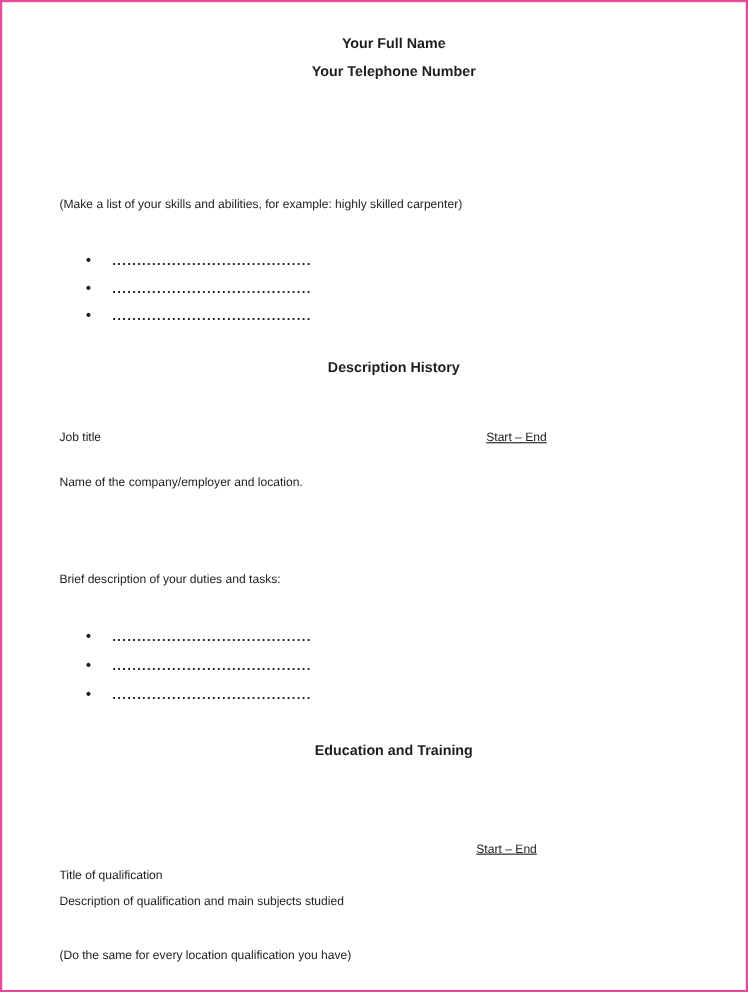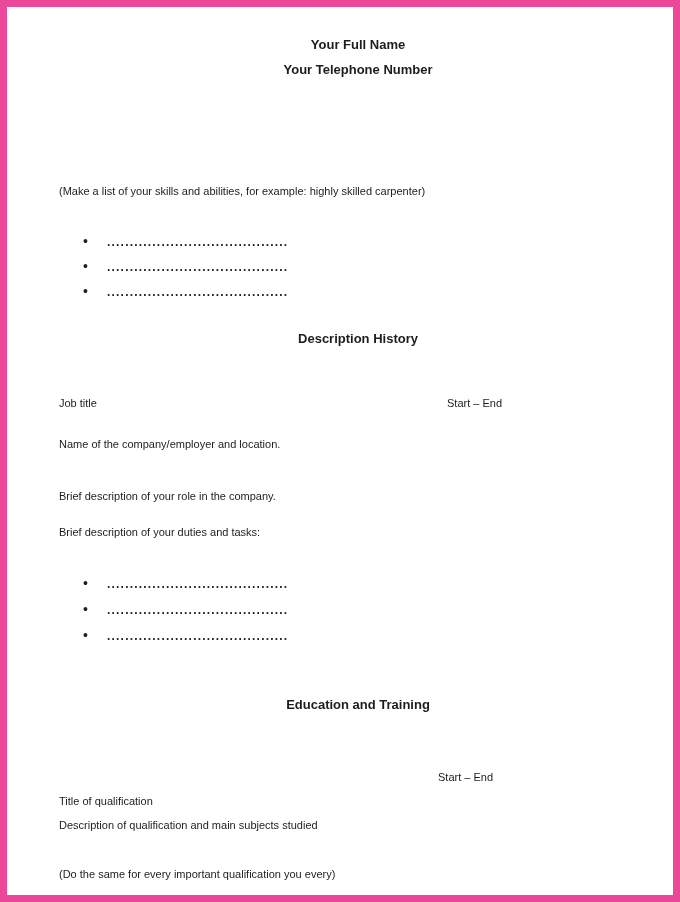--- a/index.html
+++ b/index.html
@@ -2,21 +2,21 @@
 <html><head>
 <meta charset="utf-8">
 <style>
   * { margin: 0; padding: 0; box-sizing: border-box; }
   html, body { background: #ffffff; }
   .page {
     position: relative;
     width: 680px;
     height: 902px;
     background: #ffffff;
-    border: 7px solid #ec4899;
+    border: 2px solid #ec4899;
     font-family: "Liberation Sans", "DejaVu Sans", sans-serif;
     color: #1d1d1d;
     overflow: hidden;
   }
   .line {
     position: absolute;
     left: 52px;
     right: 16px;
     font-size: 11px;
     line-height: 16px;
@@ -42,20 +42,21 @@
   }
   .dotted {
     letter-spacing: 1.2px;
     font-weight: bold;
     font-size: 12px;
   }
   .two-col { white-space: nowrap; }
   .date-col {
     position: absolute;
     top: 0;
+    text-decoration: underline;
   }
   .date-col.emp { left: 388px; }  
   .date-col.edu { left: 379px; }  
 </style>
 </head>
 <body>
 
 <div class="page">
 
   <div class="line centered" style="top:30px">Your Full Name</div>
@@ -74,36 +75,35 @@
   </div>
 
   <div class="line centered" style="top:324px">Description History</div>
 
   <div class="line two-col" style="top:388px">
     <span>Job title</span>
     <span class="date-col emp">Start – End</span>
   </div>
 
   <div class="line" style="top:429px">Name of the company/employer and location.</div>
-  <div class="line" style="top:481px">Brief description of your role in the company.</div>
   <div class="line" style="top:517px">Brief description of your duties and tasks:</div>
 
   <div class="bullet-row" style="top:568px">
     <span class="bullet-glyph">•</span><span class="dotted">........................................</span>
   </div>
   <div class="bullet-row" style="top:594px">
     <span class="bullet-glyph">•</span><span class="dotted">........................................</span>
   </div>
   <div class="bullet-row" style="top:620px">
     <span class="bullet-glyph">•</span><span class="dotted">........................................</span>
   </div>
 
-  <div class="line centered" style="top:690px">Education and Training</div>
+  <div class="line centered" style="top:672px">Education and Training</div>
 
   <div class="line two-col" style="top:762px">
     <span class="date-col edu">Start – End</span>
   </div>
 
   <div class="line" style="top:810px">Description of qualification and main subjects studied</div>
   <div class="line" style="top:786px">Title of qualification</div>
-  <div class="line" style="top:859px">(Do the same for every important qualification you every)</div>
+  <div class="line" style="top:859px">(Do the same for every location qualification you have)</div>
 
 </div>
 
 </body></html>

